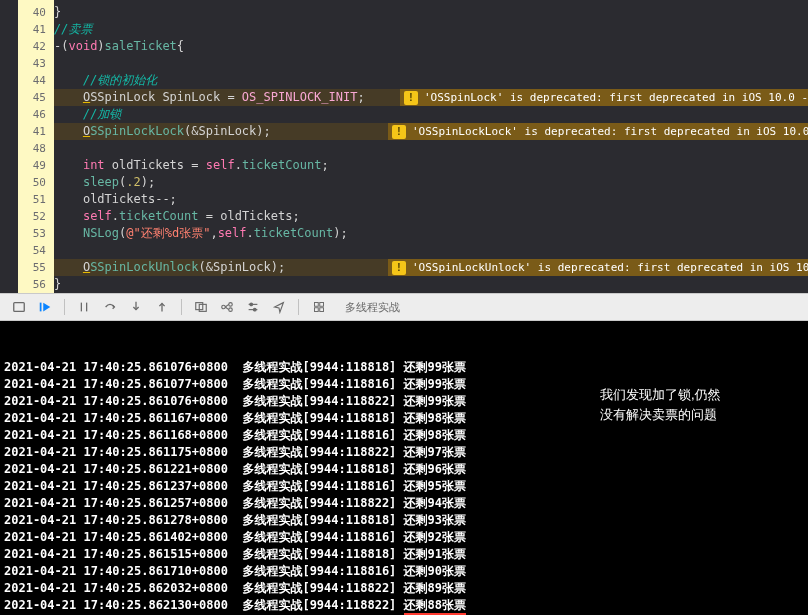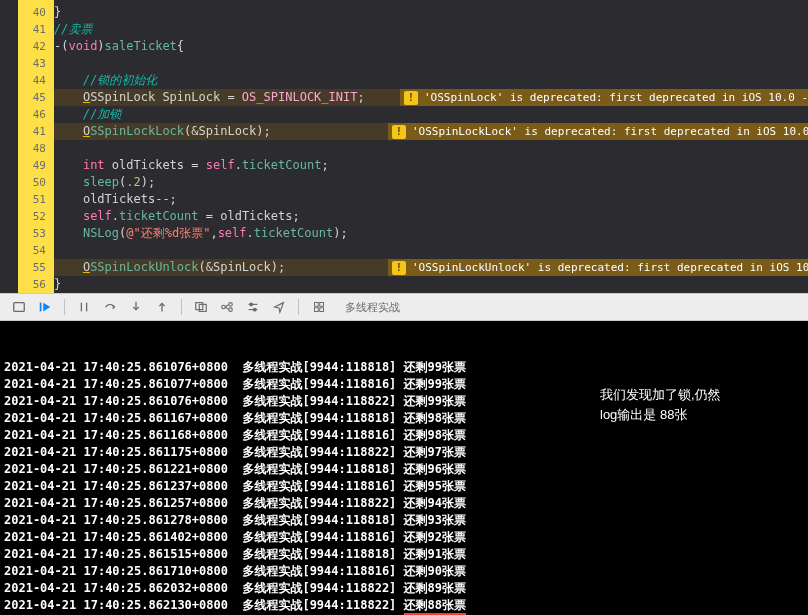--- a/index.html
+++ b/index.html
@@ -19,21 +19,21 @@
     width: 100%;
   }
   .gutter-stub {
     width: 18px;
     background: #2b2b30;
     flex-shrink: 0;
   }
   .line-numbers {
     width: 36px;
     flex-shrink: 0;
-    background: #fde047;
+    background: #fef9c3;
     color: #6c6c70;
     text-align: right;
     padding-right: 8px;
     padding-top: 4px;
     line-height: 17px;
     font-size: 11px;
   }
   .code-area {
     flex: 1;
     padding-top: 4px;
@@ -268,15 +268,15 @@
         <rect x="2" y="9" width="5" height="5"></rect>
         <rect x="9" y="9" width="5" height="5"></rect>
       </svg>
     <span>多线程实战</span>
   </div>
 </div>
 
 <div class="console" id="console">
   <div class="annotation">
     <div>我们发现加了锁,仍然</div>
-    <div>log输出是 88张</div>
+    <div>没有解决卖票的问题</div>
   </div>
 <span class="console-line">2021-04-21 17:40:25.861076+0800  多线程实战[9944:118818] <span>还剩99张票</span></span><span class="console-line">2021-04-21 17:40:25.861077+0800  多线程实战[9944:118816] <span>还剩99张票</span></span><span class="console-line">2021-04-21 17:40:25.861076+0800  多线程实战[9944:118822] <span>还剩99张票</span></span><span class="console-line">2021-04-21 17:40:25.861167+0800  多线程实战[9944:118818] <span>还剩98张票</span></span><span class="console-line">2021-04-21 17:40:25.861168+0800  多线程实战[9944:118816] <span>还剩98张票</span></span><span class="console-line">2021-04-21 17:40:25.861175+0800  多线程实战[9944:118822] <span>还剩97张票</span></span><span class="console-line">2021-04-21 17:40:25.861221+0800  多线程实战[9944:118818] <span>还剩96张票</span></span><span class="console-line">2021-04-21 17:40:25.861237+0800  多线程实战[9944:118816] <span>还剩95张票</span></span><span class="console-line">2021-04-21 17:40:25.861257+0800  多线程实战[9944:118822] <span>还剩94张票</span></span><span class="console-line">2021-04-21 17:40:25.861278+0800  多线程实战[9944:118818] <span>还剩93张票</span></span><span class="console-line">2021-04-21 17:40:25.861402+0800  多线程实战[9944:118816] <span>还剩92张票</span></span><span class="console-line">2021-04-21 17:40:25.861515+0800  多线程实战[9944:118818] <span>还剩91张票</span></span><span class="console-line">2021-04-21 17:40:25.861710+0800  多线程实战[9944:118816] <span>还剩90张票</span></span><span class="console-line">2021-04-21 17:40:25.862032+0800  多线程实战[9944:118822] <span>还剩89张票</span></span><span class="console-line">2021-04-21 17:40:25.862130+0800  多线程实战[9944:118822] <span class="red-underline">还剩88张票</span></span></div>
 
 </body></html>

